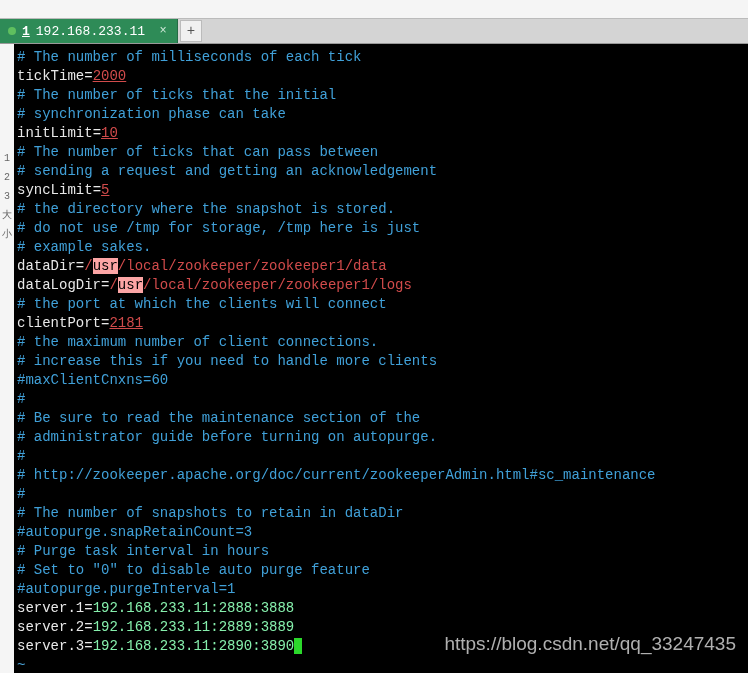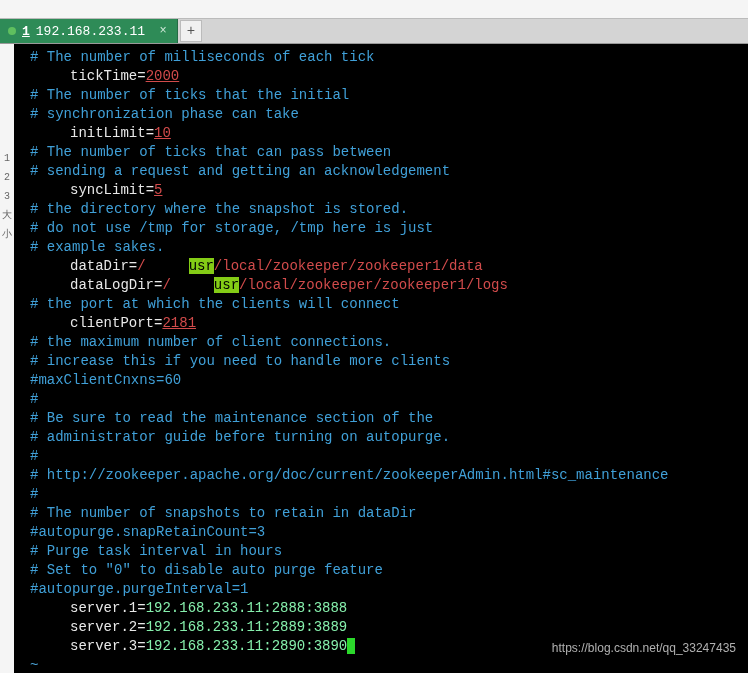--- a/index.html
+++ b/index.html
@@ -88,47 +88,47 @@
       line-height: 19px;
     }
     .terminal {
       position: absolute;
       left: 14px;
       right: 0;
       top: 44px;
       bottom: 0;
       background: #000;
       color: #eee;
-      padding: 4px 16px;
+      padding: 4px 3px;
       line-height: 19px;
       overflow: hidden;
       white-space: pre;
     }
     .c-comment { color: #40a0d8; }
-    .c-key { color: #e8e8e8; margin-left: 40px; }
+    .c-key { color: #e8e8e8; }
     .c-eq { color: #e8e8e8; }
     .c-num { color: #d14b4b; text-decoration: underline; }
     .c-path { color: #d14b4b; }
-    .c-hl { background: #84cc16; color: #000; margin-left: 43px; }
+    .c-hl { background: #fca5a5; color: #000; }
     .c-val { color: #86efac; }
     .c-tilde { color: #4aa3d8; }
     .cursor {
       display: inline-block;
       width: 8px;
       height: 16px;
       background: #2bd82b;
       vertical-align: middle;
     }
     .watermark {
       position: absolute;
       right: 12px;
       bottom: 18px;
       color: #cfcfcf;
       font-family: Arial, sans-serif;
-      font-size: 12px;
+      font-size: 19px;
       opacity: 0.85;
     }
   </style>
 </head>
 <body>
 
 <div class="top-area"></div>
 
 <div class="tab-bar">
   <div class="tab">

